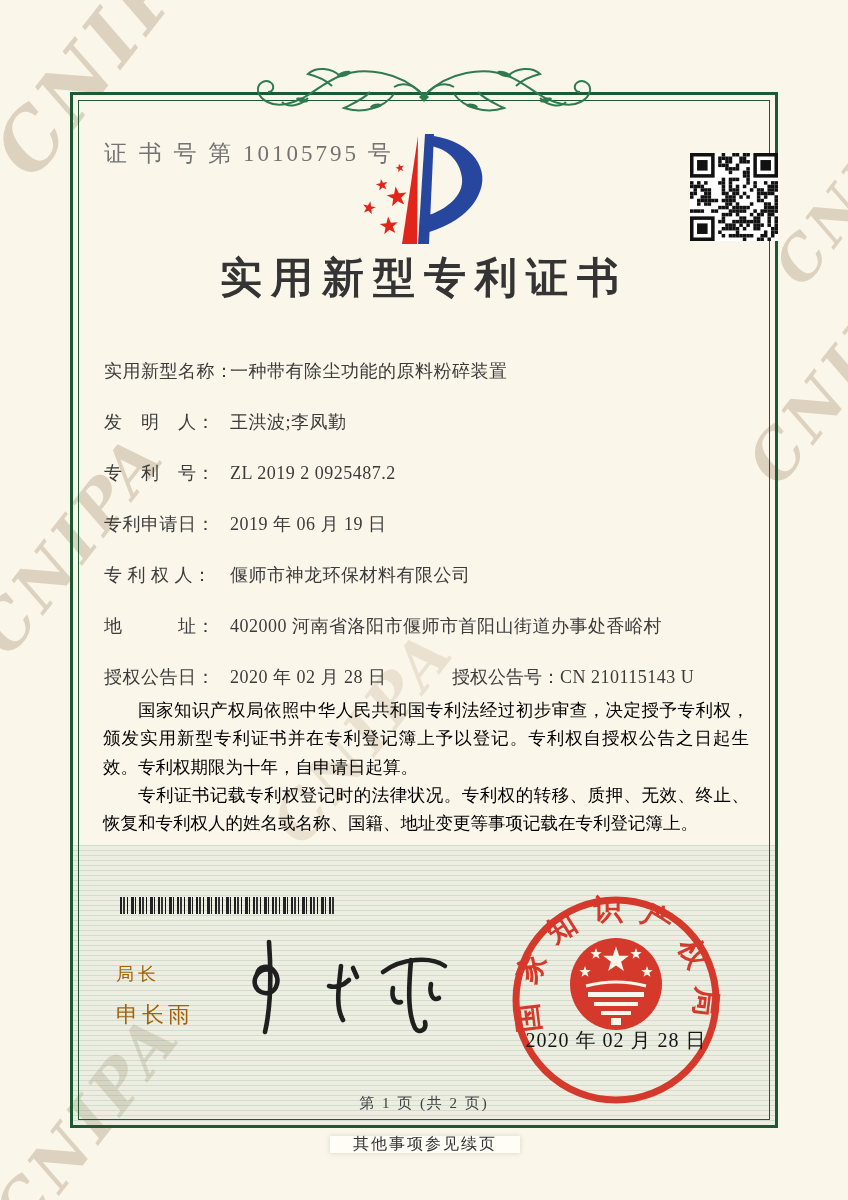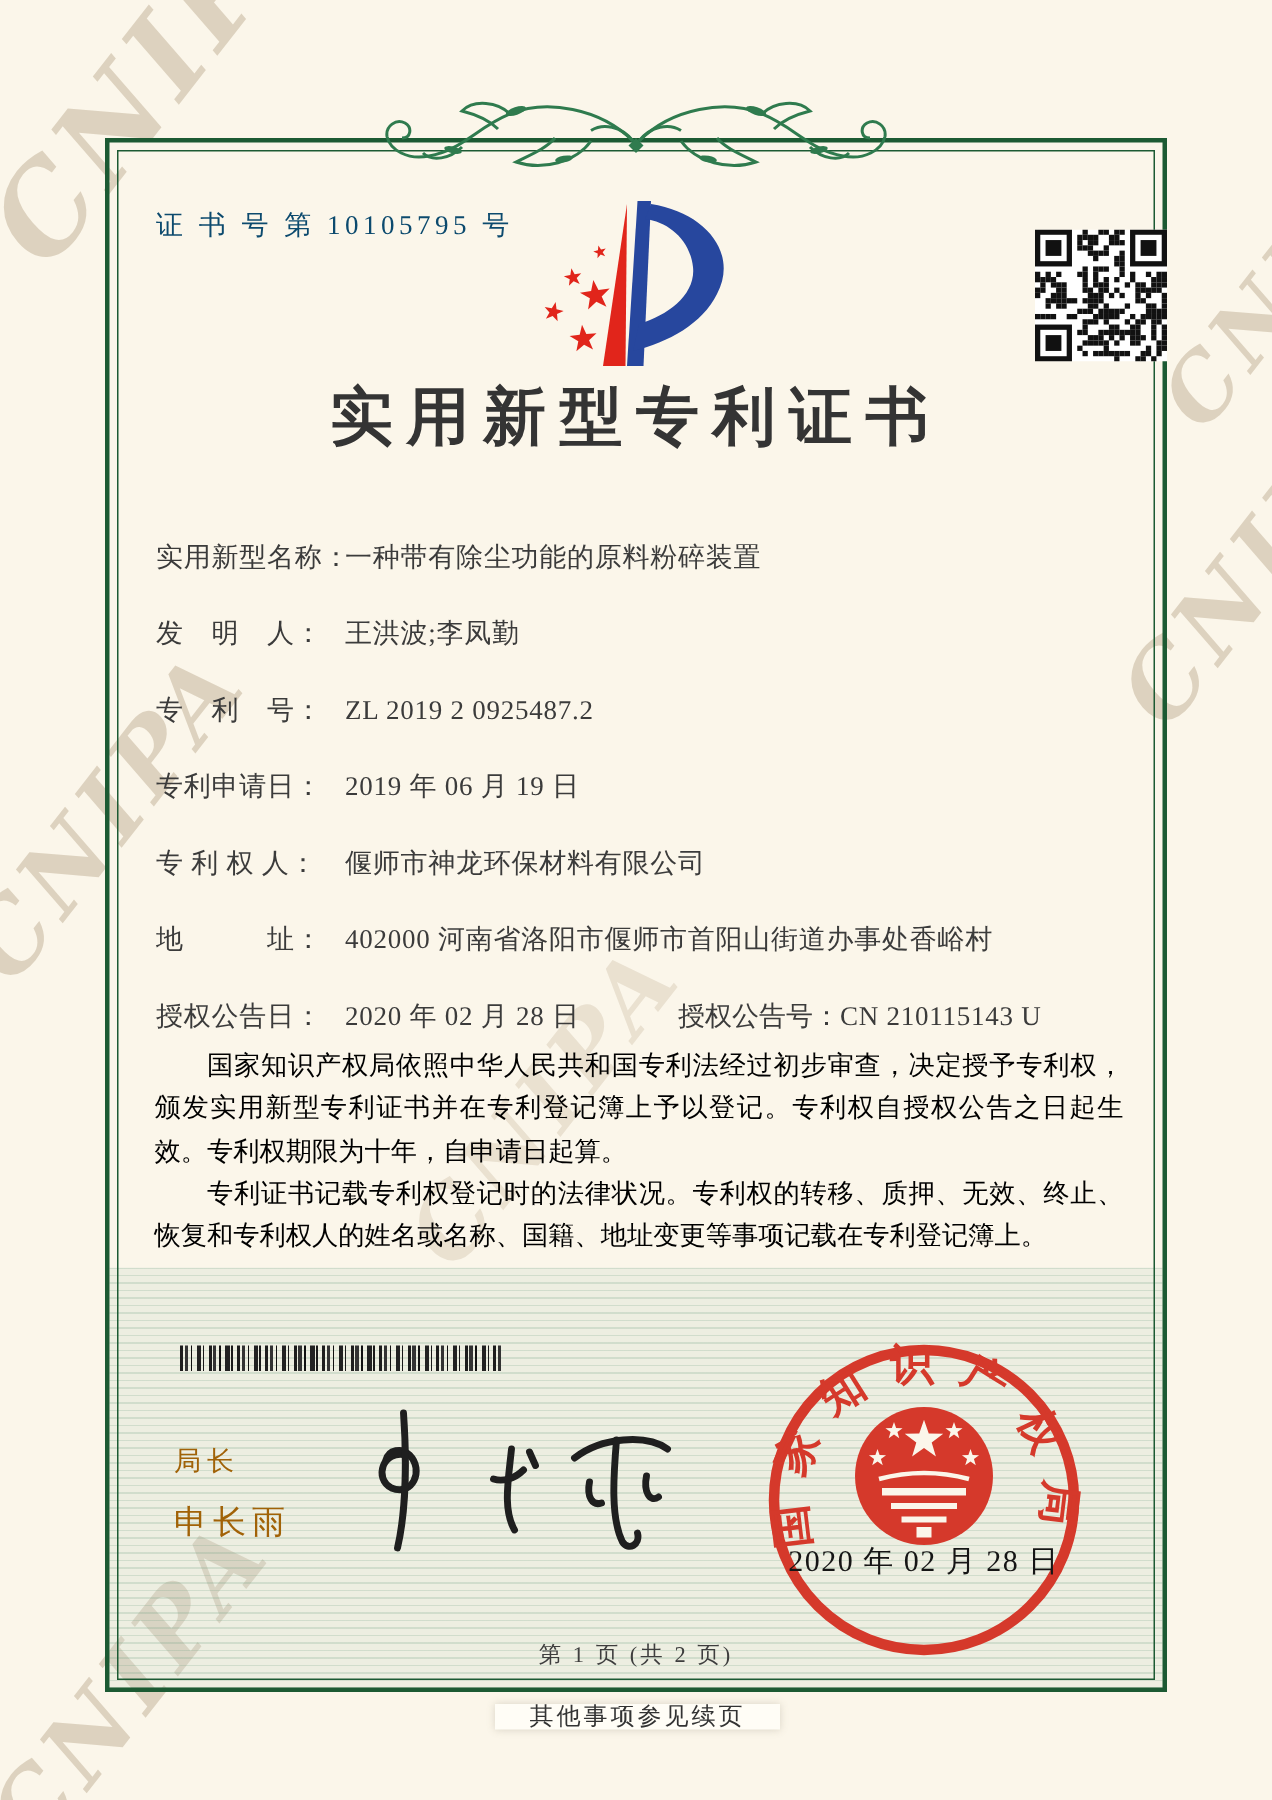--- a/index.html
+++ b/index.html
@@ -21,21 +21,21 @@
   #wm6{left:-42px;top:1086px;font-size:64px;}
   #waves{
     position:absolute;left:73px;top:845px;width:702px;height:281px;
     background-color:rgba(205,220,205,.30);
     background-image:repeating-linear-gradient(180deg,
       rgba(110,160,130,.22) 0 1px, rgba(110,160,130,0) 1px 5px);
   }
   #border-outer{position:absolute;left:70px;top:92px;width:702px;height:1030px;border:3px solid #1c5a33;}
   #border-inner{position:absolute;left:78px;top:100px;width:690px;height:1018px;border:1px solid #1c5a33;}
   #ornament{position:absolute;left:244px;top:64px;width:360px;height:58px;}
-  #cert-no{position:absolute;left:104px;top:138px;font-size:18px;letter-spacing:3px;color:#0c4a6e;}
+  #cert-no{position:absolute;left:104px;top:138px;font-size:23px;letter-spacing:3px;color:#737373;}
   #logo{position:absolute;left:338px;top:128px;width:172px;height:124px;}
   #qr{position:absolute;left:690px;top:153px;width:88px;height:88px;}
   #doc-title{
     position:absolute;left:0;top:250px;width:100%;text-align:center;
     font-size:42px;font-weight:bold;letter-spacing:9px;color:#343434;
   }
   .field-row{position:absolute;left:104px;font-size:18px;white-space:nowrap;color:#3b3b3b;}
   .field-label{display:inline-block;width:126px;letter-spacing:.5px;}
   .field-value{letter-spacing:.5px;}
   #row0{top:359px;} #row1{top:410px;} #row2{top:461px;}

